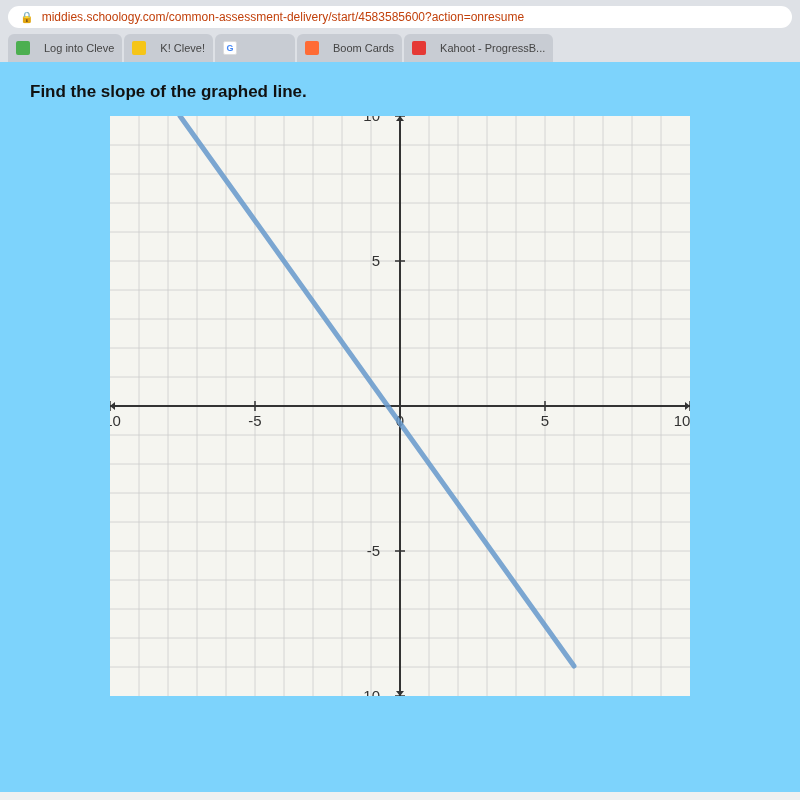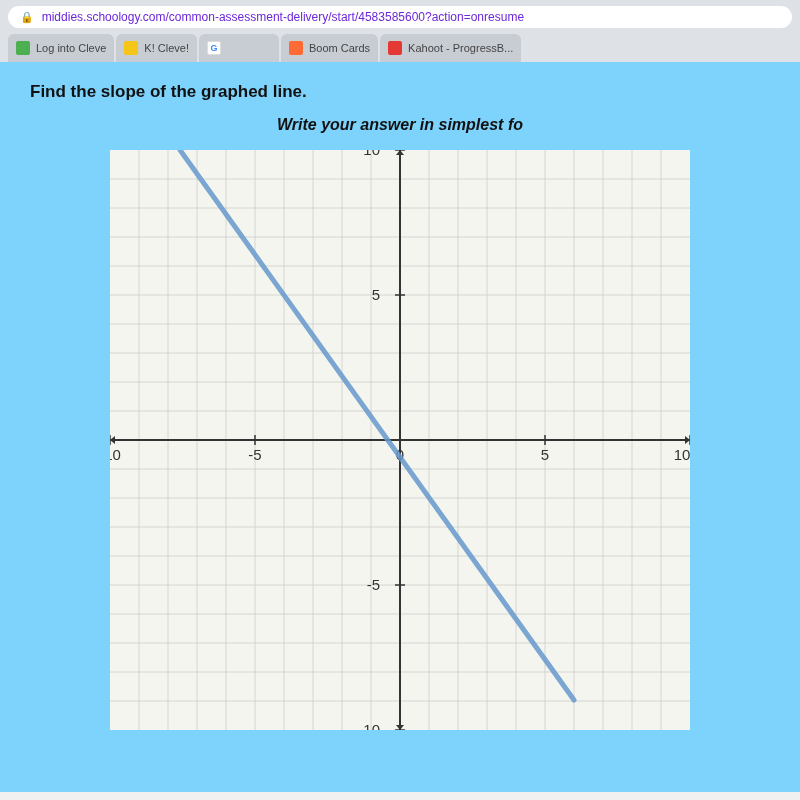--- a/index.html
+++ b/index.html
@@ -21,39 +21,39 @@
       border-radius: 12px;
       padding: 4px 12px;
       font-size: 12px;
       color: #333;
       display: flex;
       align-items: center;
       gap: 8px;
       margin-bottom: 6px;
     }
     .address-bar .lock-icon { color: #555; font-size: 11px; }
-    .address-text { color: #6d28d9; font-size: 12px; }
+    .address-text { color: #c2410c; font-size: 12px; }
 
     
     .tabs-bar {
       display: flex;
       align-items: flex-end;
       gap: 2px;
       overflow: hidden;
     }
     .tab {
       background: #c8ccd3;
       border-radius: 6px 6px 0 0;
       padding: 4px 8px;
       font-size: 11px;
       color: #444;
       white-space: nowrap;
       display: flex;
       align-items: center;
-      gap: 6px;
+      gap: 14px;
       min-width: 80px;
       height: 28px;
     }
     .tab-icon {
       width: 14px;
       height: 14px;
       border-radius: 2px;
       display: inline-block;
       flex-shrink: 0;
     }
@@ -126,21 +126,20 @@
     </div>
     <div class="tab">
       <span class="tab-icon red"></span>
       <span>Kahoot - ProgressB...</span>
     </div>
   </div>
 </div>
 
 <div class="page-content">
   <div class="question-title">Find the slope of the graphed line.</div>
-  <div class="write-instruction">Write your answer in simplest fo</div>
 
   <div class="graph-container">
     <svg class="graph-svg" viewBox="0 0 580 580" xmlns="http://www.w3.org/2000/svg">
 
       <rect width="580" height="580" fill="#f5f5f0"></rect>
 
       <g stroke="#ccc" stroke-width="0.8">
 
         <line x1="29" y1="0" x2="29" y2="580"></line>
         <line x1="58" y1="0" x2="58" y2="580"></line>

